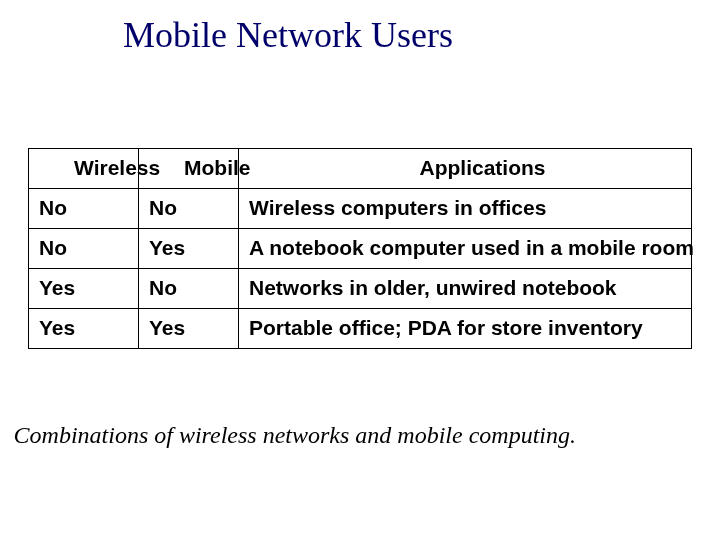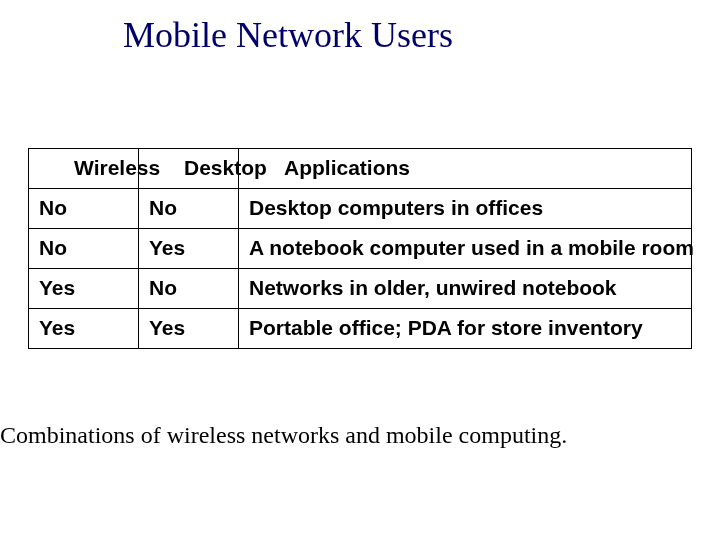--- a/index.html
+++ b/index.html
@@ -49,59 +49,60 @@
     padding: 7px 10px 8px 10px;
     font-weight: 700;
     vertical-align: middle;
     white-space: nowrap;
   }
   th {
     font-weight: 700;
     padding-left: 45px;
   }
   th.center {
-    text-align: left;
+    text-align: center;
   }
   .caption {
     position: absolute;
     top: 422px;
     left: 0;
     width: 100%;
-    text-align: left;
+    text-align: right;
     font-size: 24px;
     color: #000000;
     font-weight: 400;
+    font-style: italic;
   }
 </style>
 </head>
 <body>
 
 <div class="slide">
 
   <div class="title">Mobile Network Users</div>
 
   <div class="table-wrap">
     <table>
       <colgroup>
         <col class="c1">
           <col class="c2">
           <col class="c3">
       </colgroup>
       <thead>
         <tr>
           <th>Wireless</th>
-          <th>Desktop</th>
+          <th>Mobile</th>
           <th class="center">Applications</th>
         </tr>
       </thead>
       <tbody>
         <tr>
           <td>No</td>
           <td>No</td>
-          <td>Desktop computers in offices</td>
+          <td>Wireless computers in offices</td>
         </tr>
         <tr>
           <td>No</td>
           <td>Yes</td>
           <td>A notebook computer used in a mobile room</td>
         </tr>
         <tr>
           <td>Yes</td>
           <td>No</td>
           <td>Networks in older, unwired notebook</td>

